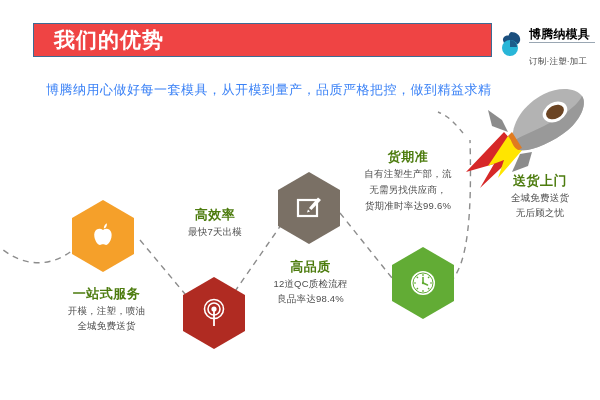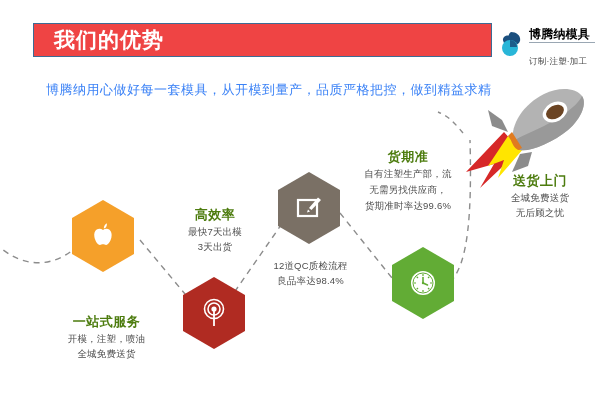--- a/index.html
+++ b/index.html
@@ -133,21 +133,21 @@
     white-space: nowrap;
   }
   .node-line {
     font-size: 9.5px;
     color: #4d4d4d;
     line-height: 15px;
     letter-spacing: 0.2px;
     white-space: nowrap;
   }
 
-  .txt-1 { left: 44px;  top: 285px; width: 125px; margin-top: 28px; }
+  .txt-1 { left: 44px;  top: 285px; width: 125px; }
   .txt-2 { left: 155px; top: 206px; width: 120px; }
   .txt-3 { left: 253px; top: 258px; width: 115px; }
   .txt-4 { left: 348px; top: 148px; width: 120px; }
   .txt-4 .node-line { line-height: 16px; }
   .txt-5 { left: 490px; top: 172px; width: 100px; }
 
   
   .rocket {
     position: absolute;
     left: 458px;
@@ -205,31 +205,31 @@
     <svg width="28" height="30" viewBox="0 0 28 30">
       <circle cx="14" cy="11" r="9.5" fill="none" stroke="#ffffff" stroke-width="1.6"></circle>
       <circle cx="14" cy="11" r="6" fill="none" stroke="#ffffff" stroke-width="1.6"></circle>
       <circle cx="14" cy="11" r="2.6" fill="#ffffff"></circle>
       <rect x="13.1" y="11" width="1.8" height="17" fill="#ffffff"></rect>
     </svg>
   </div>
   <div class="node-text txt-2">
     <div class="node-title">高效率</div>
     <div class="node-line">最快7天出模</div>
-    <div class="node-line">3天出货</div>
   </div>
 
   <div class="hex hex-3">
     <svg width="28" height="28" viewBox="0 0 28 28">
       <rect x="3" y="6" width="19" height="16" fill="none" stroke="#ffffff" stroke-width="2.2"></rect>
       <path d="M14 14 L23 3.5 L26 6 L16.5 16 Z" fill="#ffffff"></path>
       <path d="M13 15.5 L12 18.5 L15 17.6 Z" fill="#ffffff"></path>
     </svg>
   </div>
   <div class="node-text txt-3">
+    <div class="node-title">高品质</div>
     <div class="node-line">12道QC质检流程</div>
     <div class="node-line">良品率达98.4%</div>
   </div>
 
   <div class="hex hex-4">
     <svg width="28" height="28" viewBox="0 0 28 28">
       <circle cx="14" cy="14" r="12" fill="#ffffff"></circle>
       <circle cx="14" cy="14" r="10" fill="none" stroke="#62ac35" stroke-width="1"></circle>
       <g stroke="#62ac35" stroke-width="1.2">
         <line x1="14" y1="5" x2="14" y2="7"></line>

